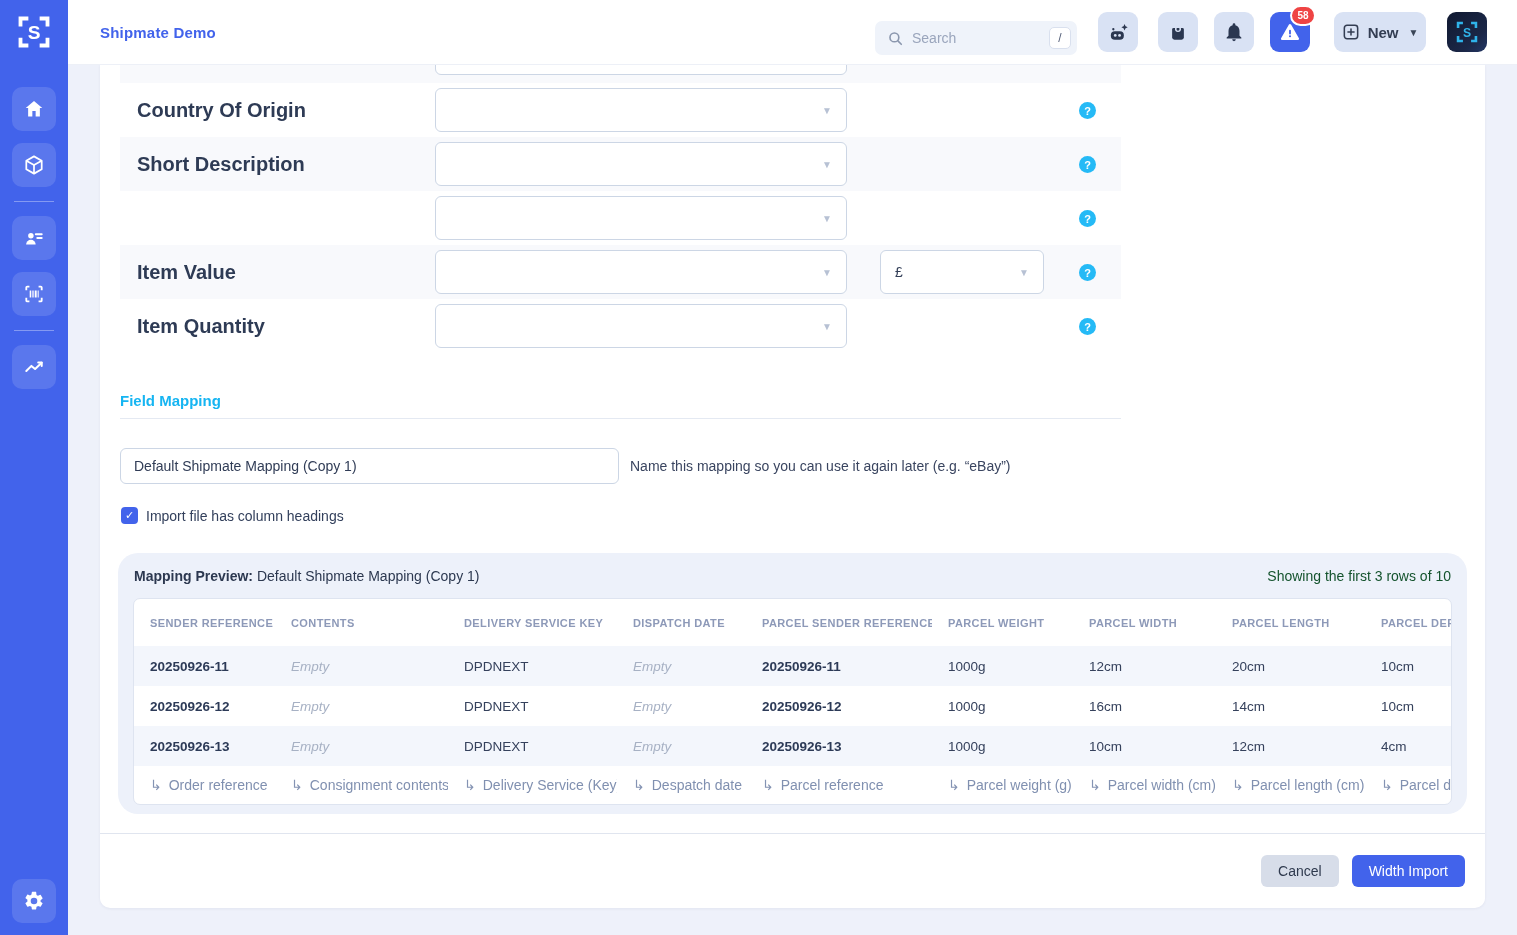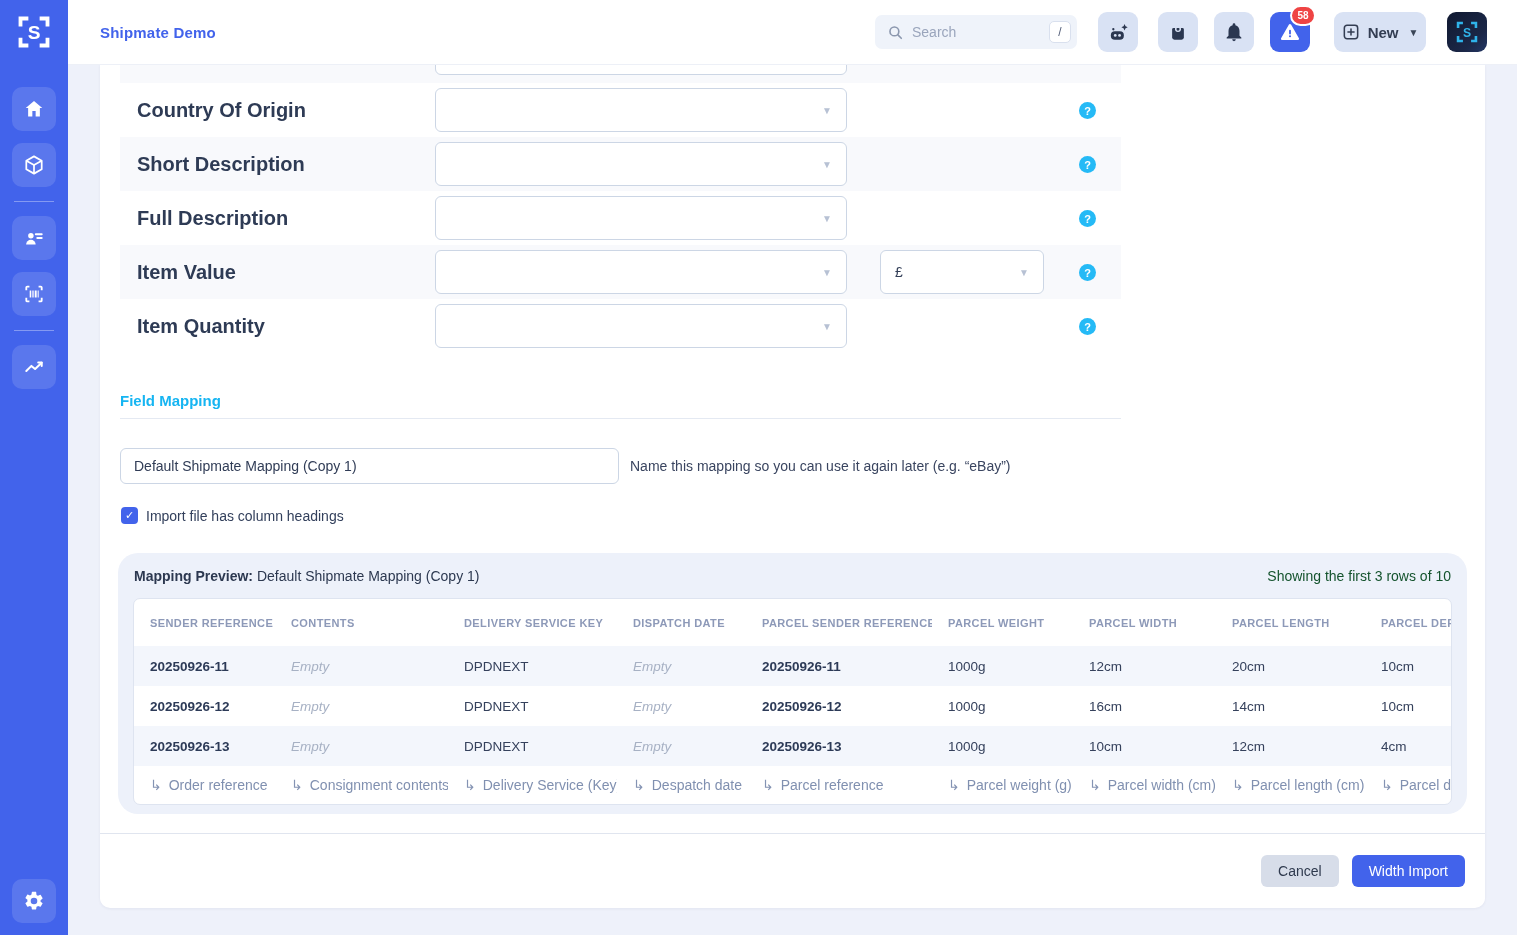--- a/index.html
+++ b/index.html
@@ -13,21 +13,21 @@
   .sidebar{position:absolute;left:0;top:0;width:68px;height:935px;background:#4263eb;z-index:30;}
   .logo-tile{position:absolute;left:0;top:0;width:68px;height:64px;display:flex;align-items:center;justify-content:center;cursor:pointer;}
   .nav-btn{position:absolute;left:12px;width:44px;height:44px;border:none;border-radius:10px;
     background:rgba(255,255,255,.13);display:flex;align-items:center;justify-content:center;cursor:pointer;padding:0;}
   .nav-div{position:absolute;left:14px;width:40px;height:1px;background:rgba(255,255,255,.35);}
   
   .header{position:absolute;left:68px;top:0;width:1449px;height:64px;background:#ffffff;
     border-bottom:1px solid #edf0f7;z-index:20;}
   .page-title{position:absolute;left:32px;top:0;height:64px;display:flex;align-items:center;
     color:#4263eb;font-size:15px;font-weight:700;letter-spacing:.2px;}
-  .search{position:absolute;left:807px;top:15px;width:202px;height:34px;background:#eff3fa;border-radius:7px;
+  .search{position:absolute;left:807px;top:21px;width:202px;height:34px;background:#eff3fa;border-radius:7px;
     display:flex;align-items:center;padding:0 6px 0 12px;box-sizing:border-box;cursor:text;}
   .search .ph{flex:1;color:#9aa5bc;font-size:14px;margin-left:8px;}
   .search .kbd{width:22px;height:22px;background:#ffffff;border:1px solid #d9e0ee;border-radius:5px;
     display:flex;align-items:center;justify-content:center;font-size:12px;color:#55607a;box-sizing:border-box;}
   .icon-btn{position:absolute;top:12px;width:40px;height:40px;border:none;border-radius:9px;background:#d9e2f4;
     display:flex;align-items:center;justify-content:center;cursor:pointer;padding:0;}
   .icon-btn.primary{background:#4263eb;}
   .badge{position:absolute;left:1222px;top:5px;min-width:12px;height:17px;padding:0 5px;background:#ef4444;
     border:2px solid #ffffff;border-radius:11px;color:#fff;font-size:10px;font-weight:700;
     display:flex;align-items:center;justify-content:center;z-index:25;}
@@ -236,21 +236,20 @@
         <span class="help">?</span>
       </div>
       <div class="form-row alt">
         <span class="f-label">Short Description</span>
         <div class="select">
           <span class="caret">▼</span>
         </div>
         <span class="help">?</span>
       </div>
       <div class="form-row">
-        <span class="f-label">Full Description</span>
         <div class="select">
           <span class="caret">▼</span>
         </div>
         <span class="help">?</span>
       </div>
       <div class="form-row alt">
         <span class="f-label">Item Value</span>
         <div class="select">
           <span class="caret">▼</span>
         </div>

